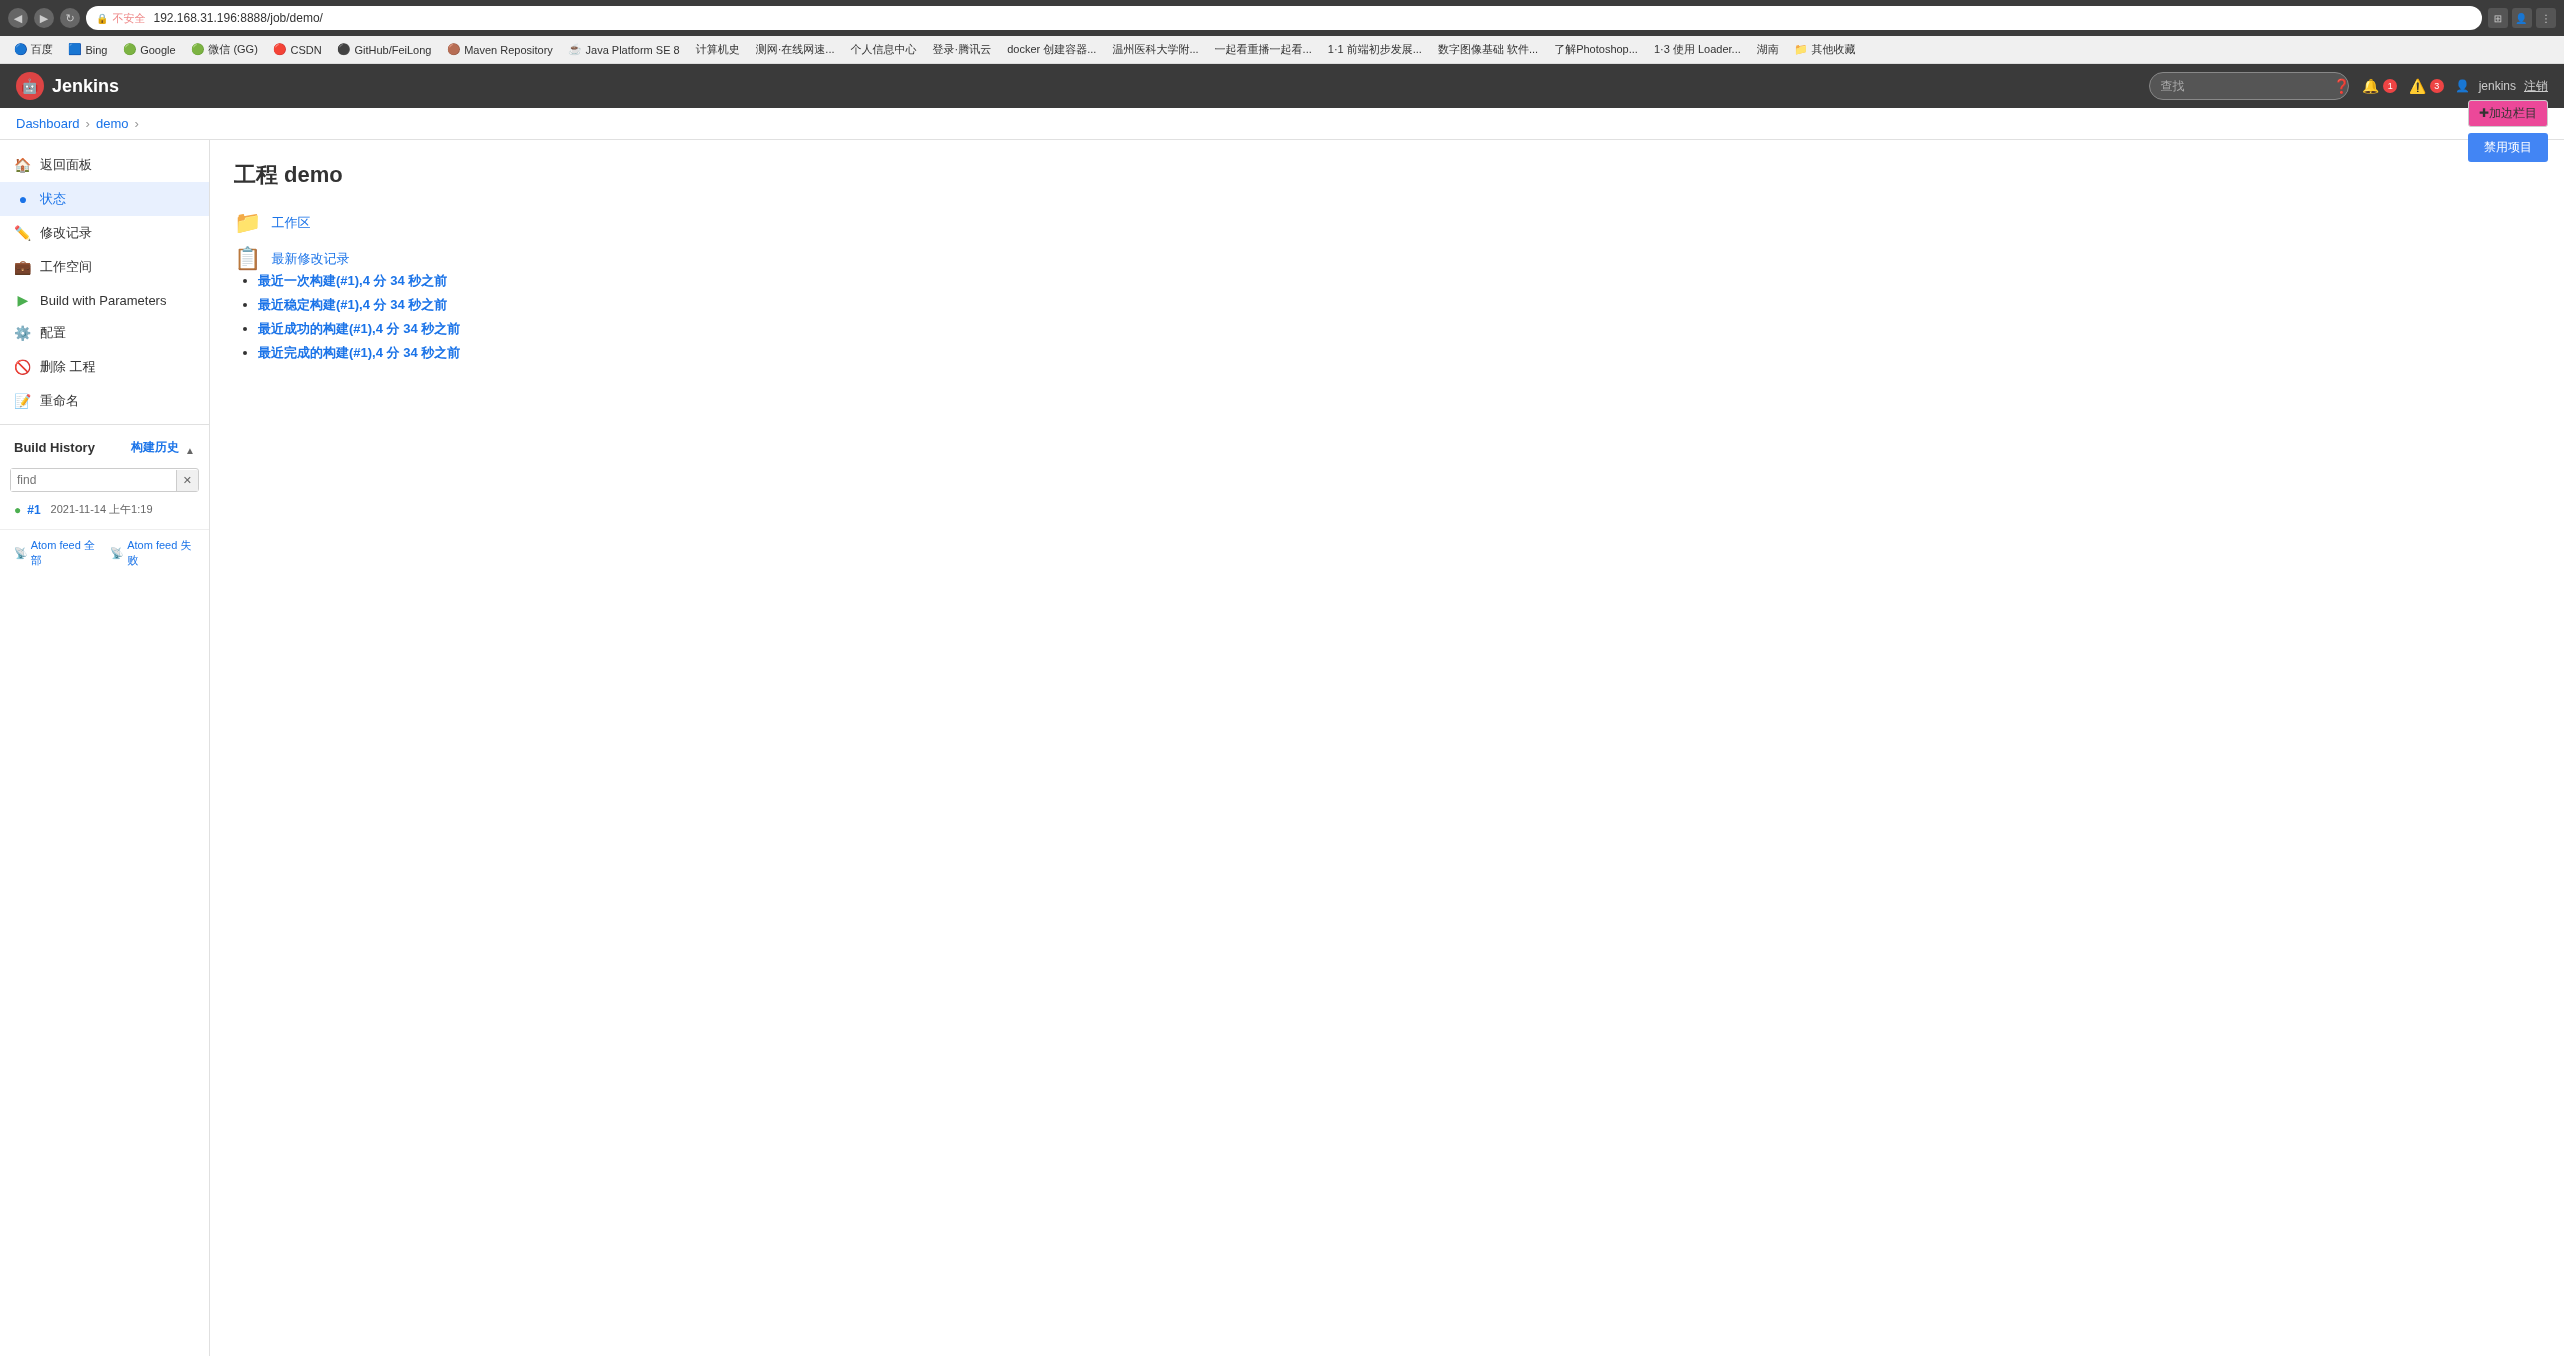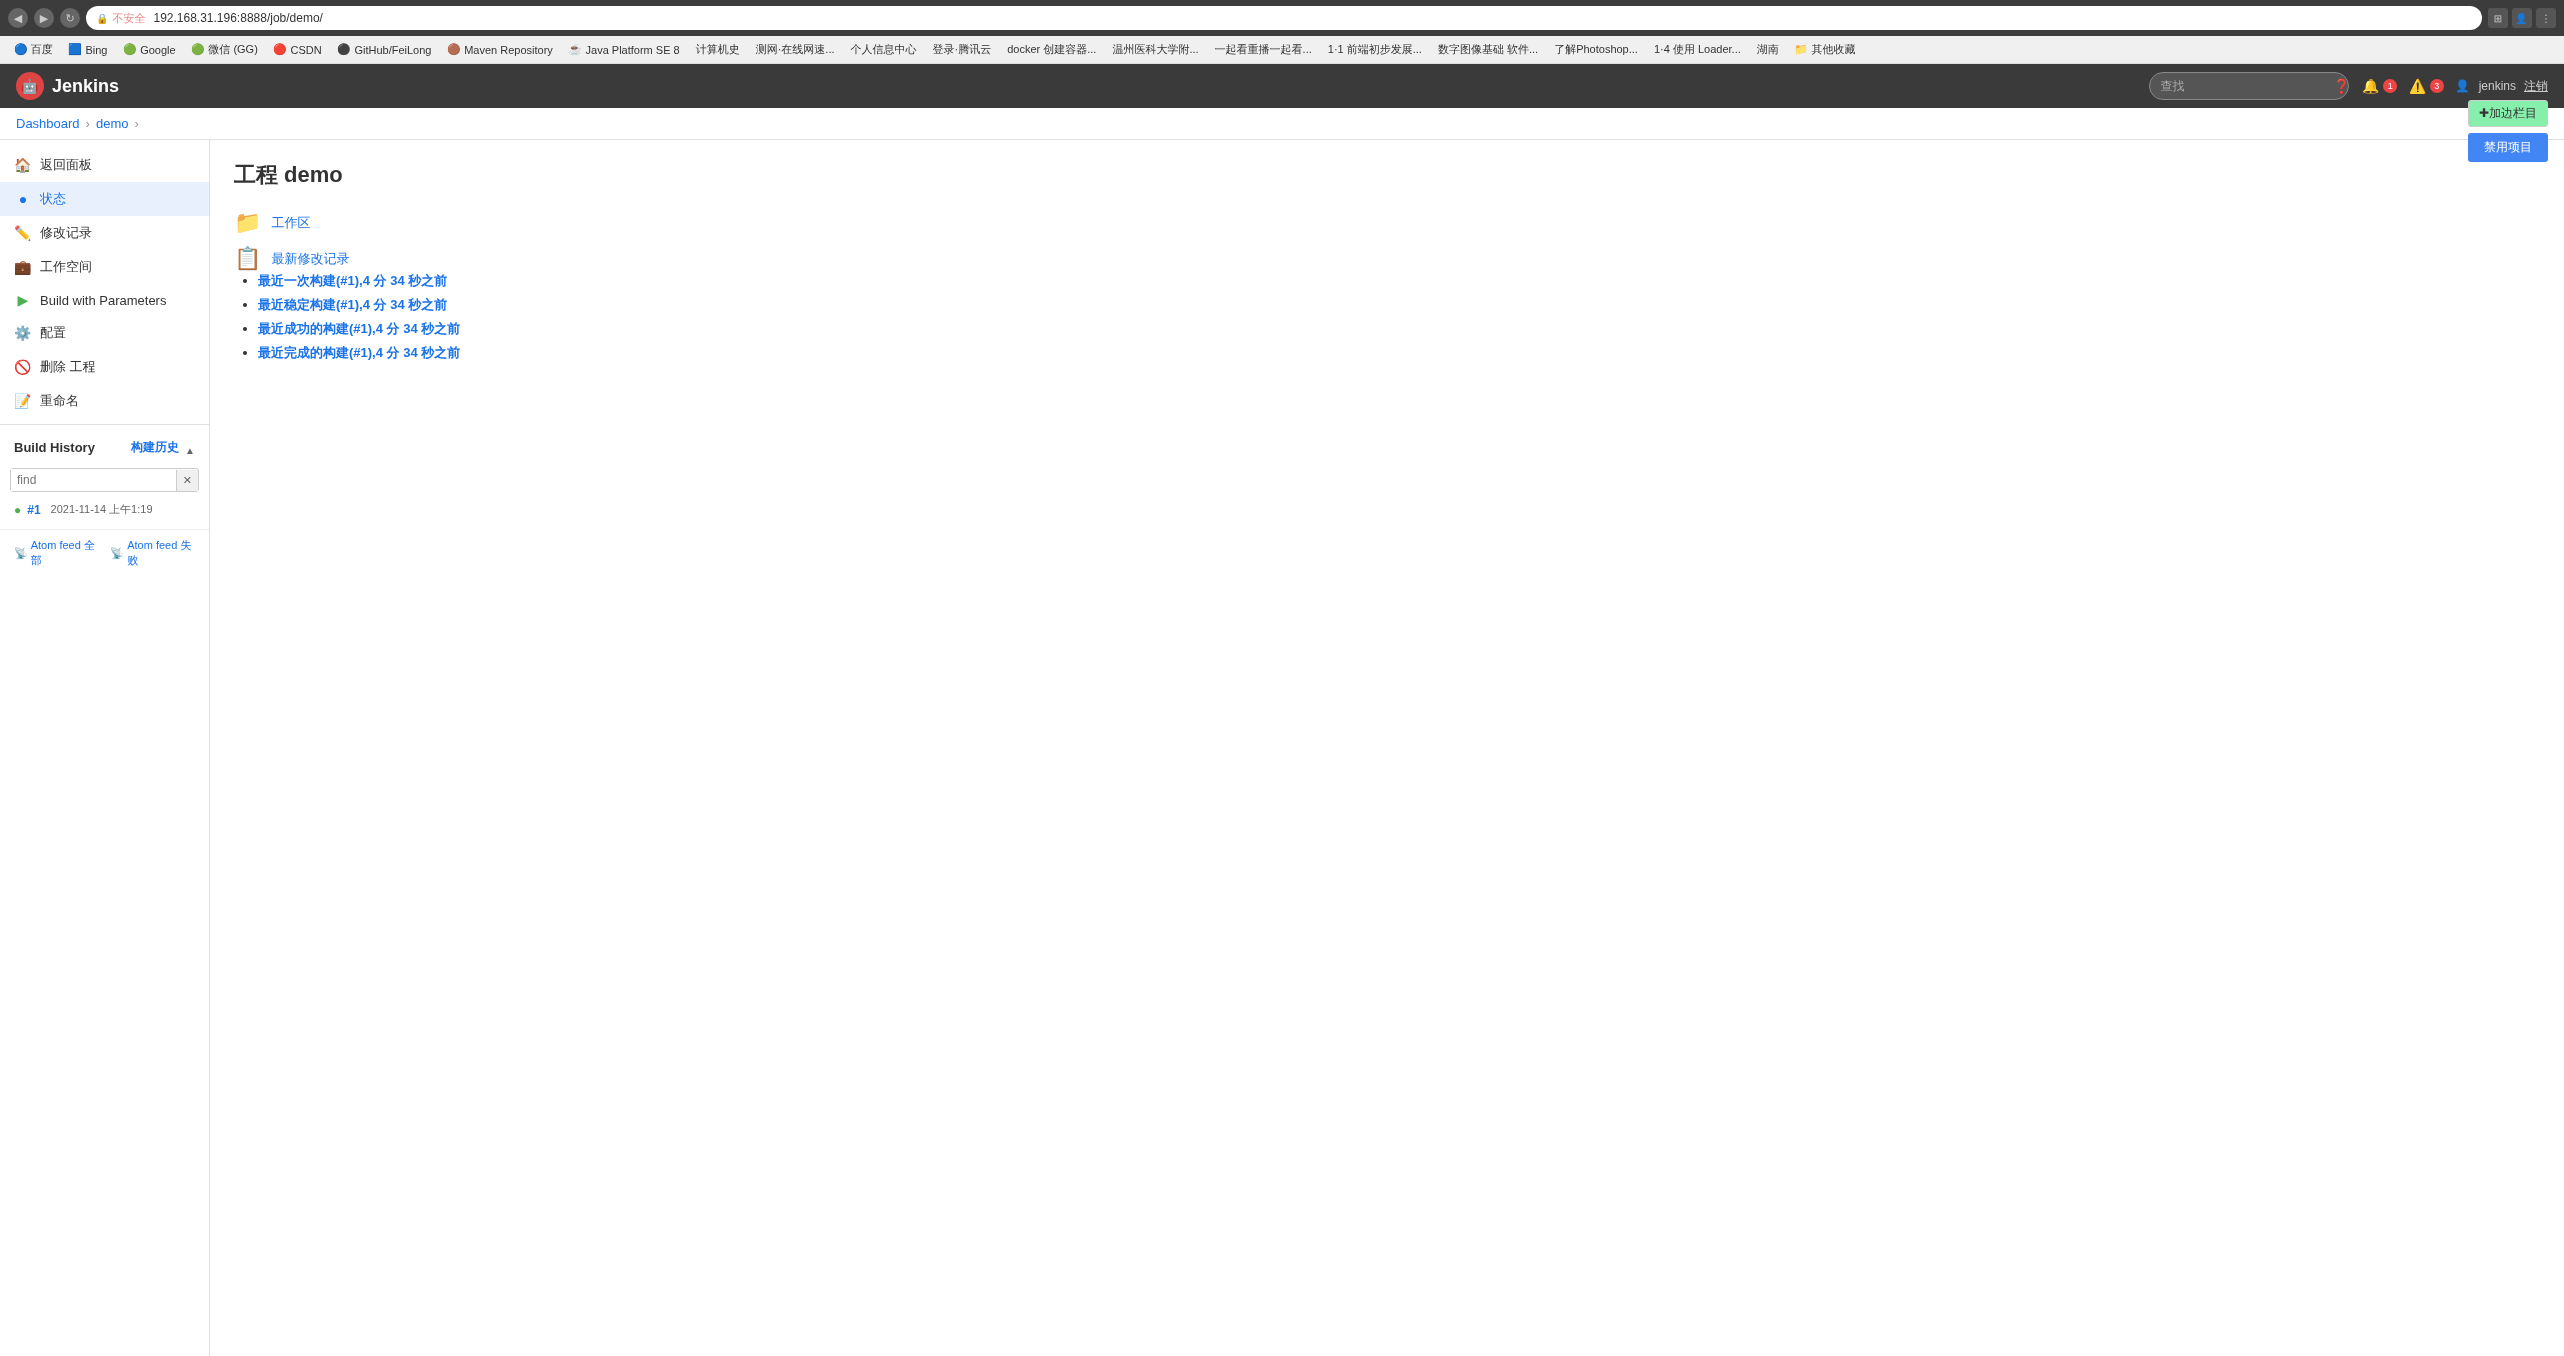--- a/index.html
+++ b/index.html
@@ -168,21 +168,21 @@
       font-size: 22px; font-weight: bold; color: #333;
       margin-bottom: 20px;
     }
 
     
     .float-actions {
       position: fixed; top: 100px; right: 16px;
       display: flex; flex-direction: column; gap: 6px;
     }
     .float-btn-add {
-      background: #86efac; color: #333; border: 1px solid #ccc;
+      background: #ec4899; color: #333; border: 1px solid #ccc;
       padding: 4px 10px; font-size: 12px; cursor: pointer; border-radius: 3px;
       white-space: nowrap;
     }
     .float-btn-disable {
       background: #4285f4; color: #fff; border: none;
       padding: 6px 14px; font-size: 12px; cursor: pointer; border-radius: 3px;
       text-align: center; white-space: nowrap;
     }
     .links-grid { display: flex; flex-direction: column; gap: 10px; }
     .link-item { display: flex; align-items: center; gap: 10px; cursor: pointer; }
@@ -228,21 +228,21 @@
   <span class="bookmark-item">计算机史</span>
   <span class="bookmark-item">测网·在线网速...</span>
   <span class="bookmark-item">个人信息中心</span>
   <span class="bookmark-item">登录·腾讯云</span>
   <span class="bookmark-item">docker 创建容器...</span>
   <span class="bookmark-item">温州医科大学附...</span>
   <span class="bookmark-item">一起看重播一起看...</span>
   <span class="bookmark-item">1·1 前端初步发展...</span>
   <span class="bookmark-item">数字图像基础 软件...</span>
   <span class="bookmark-item">了解Photoshop...</span>
-  <span class="bookmark-item">1·4 使用 Loader...</span>
+  <span class="bookmark-item">1·3 使用 Loader...</span>
   <span class="bookmark-item">湖南</span>
   <span class="bookmark-item">📁 其他收藏</span>
 </div>
 
 <div class="jenkins-topbar">
   <div class="jenkins-logo">
     <div class="jenkins-logo-icon">🤖</div>
     <span>Jenkins</span>
   </div>
   <div class="jenkins-search-bar">

